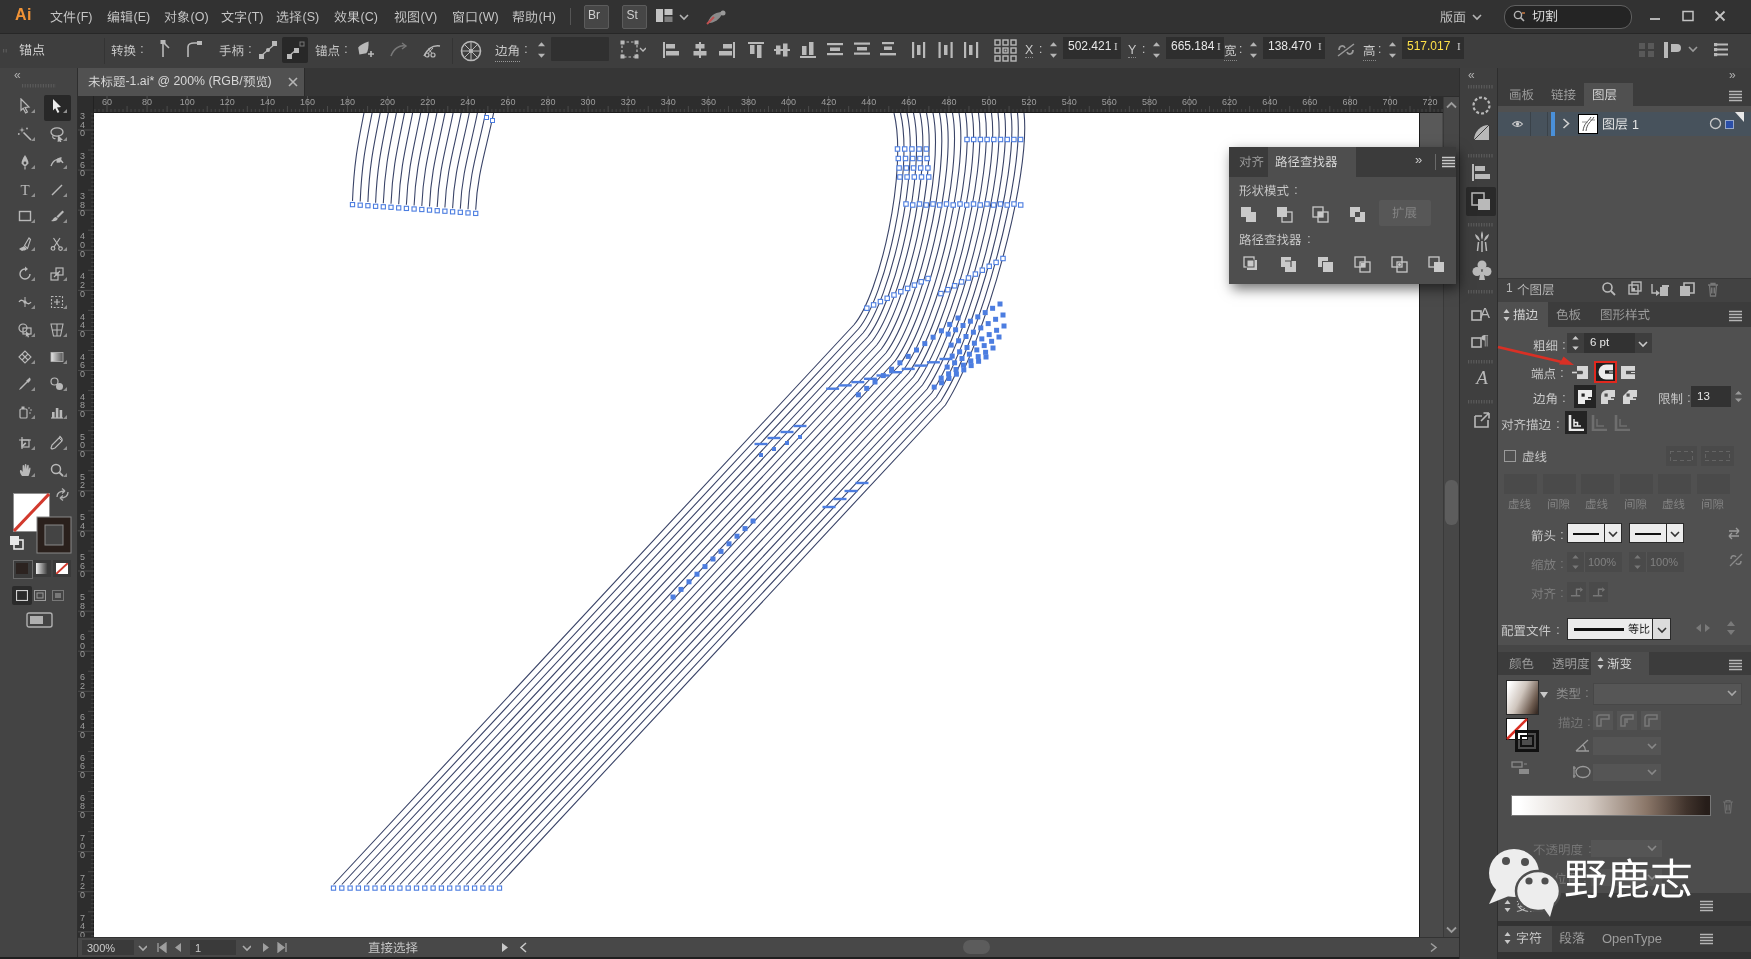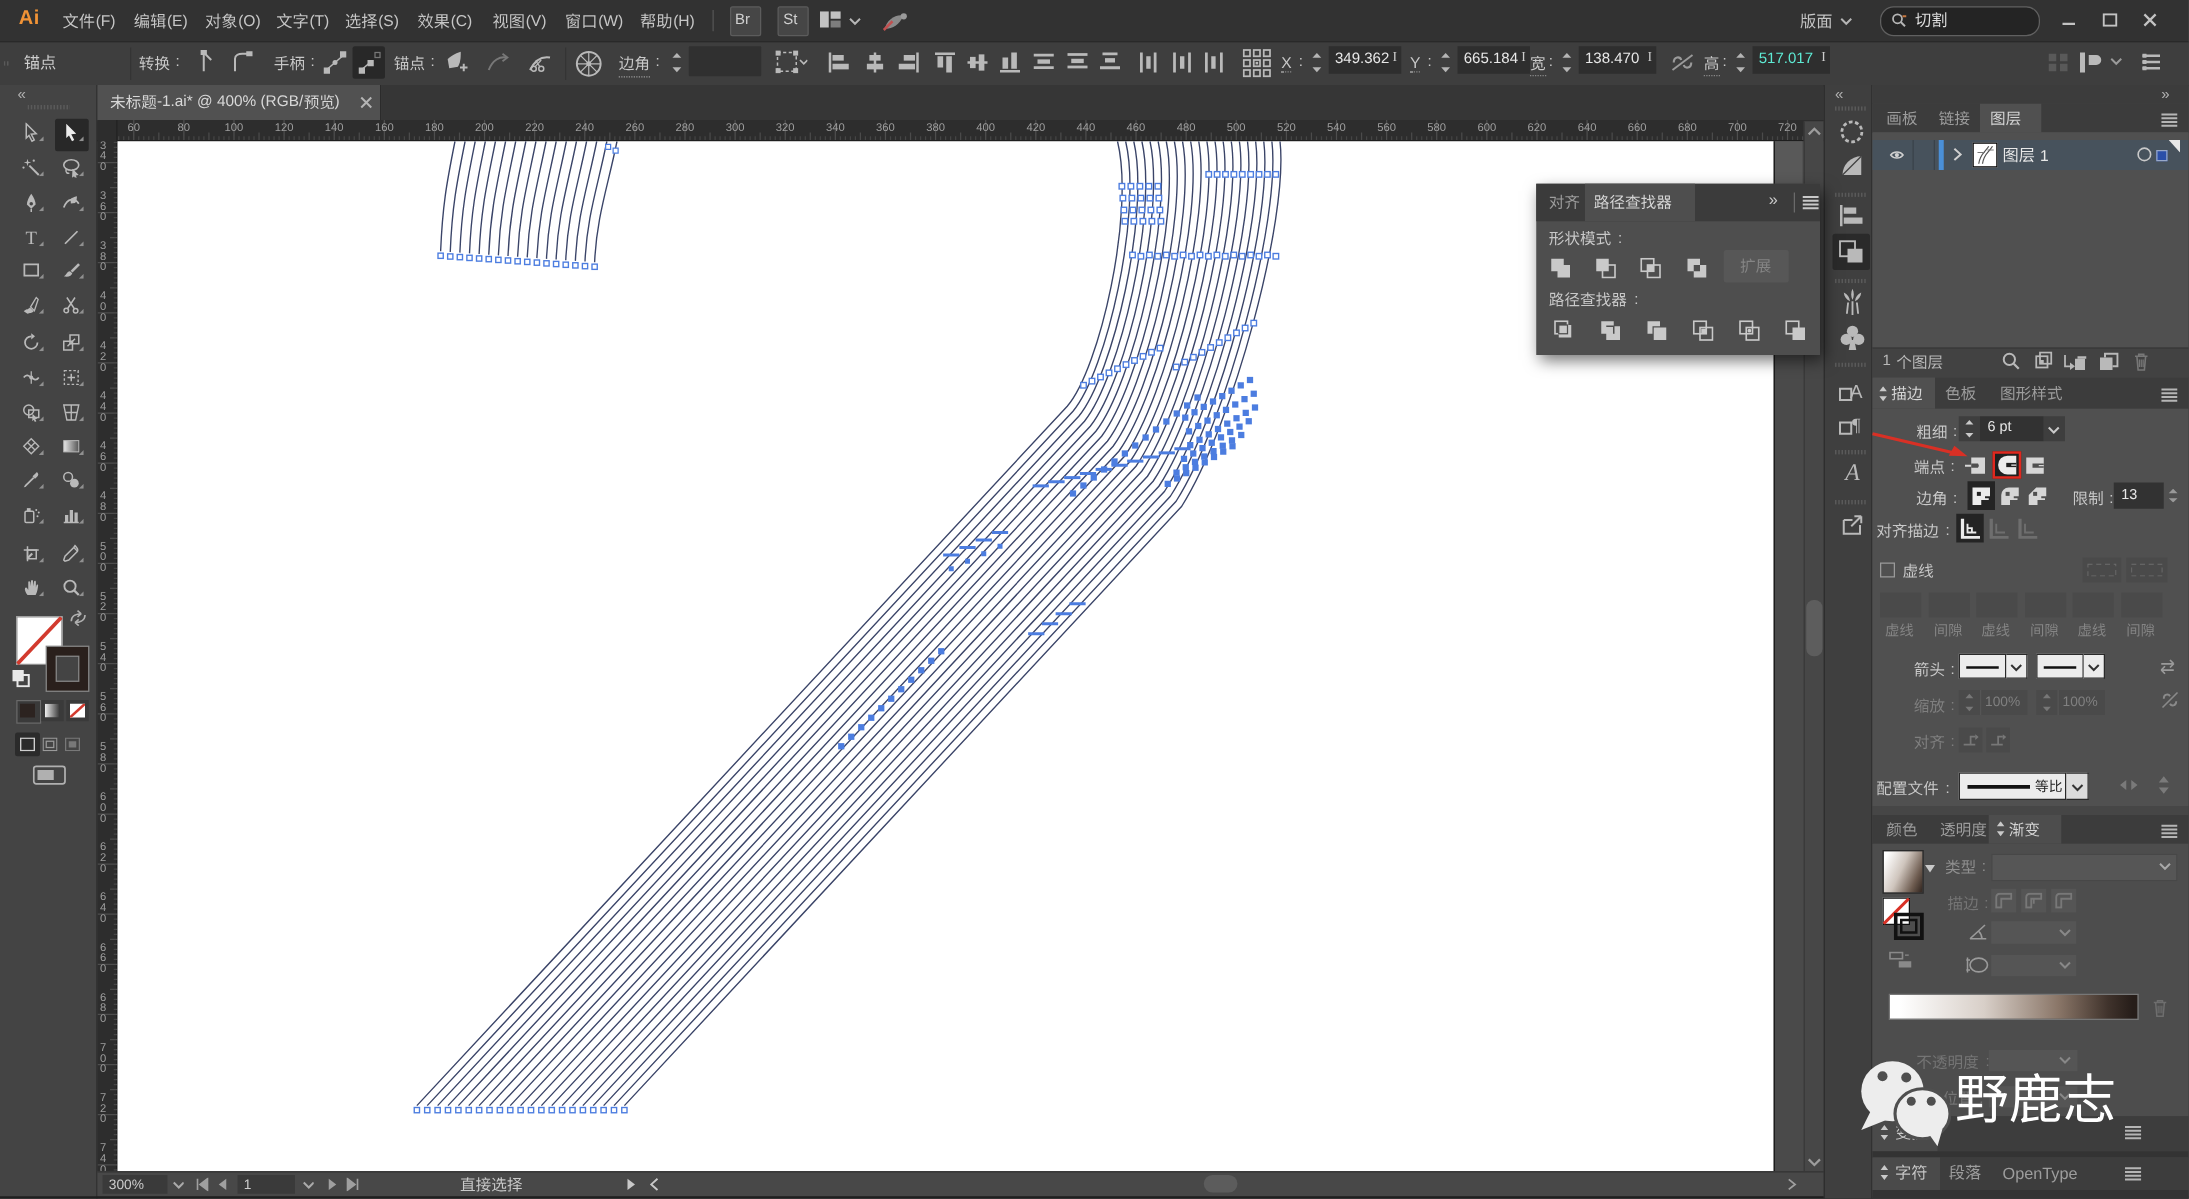--- a/index.html
+++ b/index.html
@@ -407,21 +407,21 @@
       <rect x="17" y="17" width="5" height="5" fill="none" stroke="#b9b9b9" stroke-width="1.4"></rect>
       <rect x="10.5" y="10.5" width="2" height="2" fill="#b9b9b9"></rect>
     </svg>
     <div style="position:absolute;left:1025.0px;top:43.0px;font-size:12.5px;color:#c9c9c9;font-family:'Liberation Sans',sans-serif;white-space:pre;line-height:14.4px;border-bottom:1px dotted #888;font-style:normal">X</div>
     <div style="position:absolute;left:1039.0px;top:43.0px;font-size:12.0px;color:#c9c9c9;font-family:'Liberation Sans',sans-serif;white-space:pre;line-height:13.8px;">:</div>
     <svg style="position:absolute;left:1048.0px;top:38.0px" width="11.0" height="24.0" viewBox="0 0 10 16">
       <path d="M5 1 L8.2 4.6 L1.8 4.6 Z" fill="#b5b5b5"></path>
       <path d="M5 15 L8.2 11.4 L1.8 11.4 Z" fill="#b5b5b5"></path>
     </svg>
     <div style="position:absolute;left:1063.0px;top:37.0px;width:58.0px;height:22.0px;background:#2e2e2e"></div>
-    <div style="position:absolute;left:1068.0px;top:40.0px;font-size:12.0px;color:#e8e8e8;font-family:'Liberation Sans',sans-serif;white-space:pre;line-height:13.8px;">349.362</div>
+    <div style="position:absolute;left:1068.0px;top:40.0px;font-size:12.0px;color:#e8e8e8;font-family:'Liberation Sans',sans-serif;white-space:pre;line-height:13.8px;">502.421</div>
     <div style="position:absolute;left:1114.0px;top:40.0px;font-size:11.0px;color:#cccccc;font-family:'Liberation Sans',sans-serif;white-space:pre;line-height:12.6px;font-family:'Liberation Serif',serif">I</div>
     <div style="position:absolute;left:1128.0px;top:43.0px;font-size:12.5px;color:#c9c9c9;font-family:'Liberation Sans',sans-serif;white-space:pre;line-height:14.4px;border-bottom:1px dotted #888;font-style:normal">Y</div>
     <div style="position:absolute;left:1142.0px;top:43.0px;font-size:12.0px;color:#c9c9c9;font-family:'Liberation Sans',sans-serif;white-space:pre;line-height:13.8px;">:</div>
     <svg style="position:absolute;left:1151.0px;top:38.0px" width="11.0" height="24.0" viewBox="0 0 10 16">
       <path d="M5 1 L8.2 4.6 L1.8 4.6 Z" fill="#b5b5b5"></path>
       <path d="M5 15 L8.2 11.4 L1.8 11.4 Z" fill="#b5b5b5"></path>
     </svg>
     <div style="position:absolute;left:1166.0px;top:37.0px;width:58.0px;height:22.0px;background:#2e2e2e"></div>
     <div style="position:absolute;left:1171.0px;top:40.0px;font-size:12.0px;color:#e8e8e8;font-family:'Liberation Sans',sans-serif;white-space:pre;line-height:13.8px;">665.184</div>
     <div style="position:absolute;left:1217.0px;top:40.0px;font-size:11.0px;color:#cccccc;font-family:'Liberation Sans',sans-serif;white-space:pre;line-height:12.6px;font-family:'Liberation Serif',serif">I</div>
@@ -450,21 +450,21 @@
           <use href="#g30" x="0"></use>
         </g>
       </svg>
     </div>
     <div style="position:absolute;left:1378.0px;top:43.0px;font-size:12.0px;color:#c9c9c9;font-family:'Liberation Sans',sans-serif;white-space:pre;line-height:13.8px;">:</div>
     <svg style="position:absolute;left:1387.0px;top:38.0px" width="11.0" height="24.0" viewBox="0 0 10 16">
       <path d="M5 1 L8.2 4.6 L1.8 4.6 Z" fill="#b5b5b5"></path>
       <path d="M5 15 L8.2 11.4 L1.8 11.4 Z" fill="#b5b5b5"></path>
     </svg>
     <div style="position:absolute;left:1402.0px;top:37.0px;width:62.0px;height:22.0px;background:#2e2e2e"></div>
-    <div style="position:absolute;left:1407.0px;top:40.0px;font-size:12.0px;color:#5eead4;font-family:'Liberation Sans',sans-serif;white-space:pre;line-height:13.8px;">517.017</div>
+    <div style="position:absolute;left:1407.0px;top:40.0px;font-size:12.0px;color:#fde047;font-family:'Liberation Sans',sans-serif;white-space:pre;line-height:13.8px;">517.017</div>
     <div style="position:absolute;left:1457.0px;top:40.0px;font-size:11.0px;color:#cccccc;font-family:'Liberation Sans',sans-serif;white-space:pre;line-height:12.6px;font-family:'Liberation Serif',serif">I</div>
     <svg style="position:absolute;left:1638.0px;top:42.0px" width="18.0" height="16.0" viewBox="0 0 18 16">
       <rect x="1" y="1" width="6" height="6" fill="#595959"></rect>
       <rect x="10" y="1" width="6" height="6" fill="#595959"></rect>
       <rect x="1" y="9" width="6" height="6" fill="#595959"></rect>
       <rect x="10" y="9" width="6" height="6" fill="#595959"></rect>
     </svg>
     <svg style="position:absolute;left:1663.0px;top:41.0px" width="20.0" height="18.0" viewBox="0 0 20 18">
       <rect x="1" y="1" width="4" height="16" fill="#b9b9b9"></rect>
       <path d="M8 3 h6 a4 4 0 0 1 0 8 h-6 Z M8 5.5 h5 v3 h-5" fill="#b9b9b9"></path>
@@ -755,21 +755,21 @@
       <rect x="4" y="4" width="13" height="8" fill="#b0b0b0"></rect>
     </svg>
     <div style="position:absolute;left:78.0px;top:68.0px;width:1381.0px;height:29.0px;background:#363636"></div>
     <div style="position:absolute;left:78.0px;top:68.0px;width:226.0px;height:29.0px;background:#515151;border-right:1px solid #2b2b2b"></div>
     <div style="position:absolute;left:88px;top:74px;display:flex;align-items:flex-start;font-family:'Liberation Sans',sans-serif;font-size:12.3px;color:#d8d8d8;line-height:15px;white-space:pre"><span style="line-height:0;margin-top:1px"><svg width="37.5" height="16.2" style="overflow:visible">
           <g transform="scale(0.012500) translate(0 900)" fill="#d8d8d8">
             <use href="#g31" x="0"></use>
             <use href="#g32" x="1000"></use>
             <use href="#g33" x="2000"></use>
           </g>
-        </svg></span><span>-1.ai* @ 400% (RGB/</span><span style="line-height:0;margin-top:1px"><svg width="25.0" height="16.2" style="overflow:visible">
+        </svg></span><span>-1.ai* @ 200% (RGB/</span><span style="line-height:0;margin-top:1px"><svg width="25.0" height="16.2" style="overflow:visible">
           <g transform="scale(0.012500) translate(0 900)" fill="#d8d8d8">
             <use href="#g34" x="0"></use>
             <use href="#g35" x="1000"></use>
           </g>
         </svg></span><span>)</span></div>
     <svg style="position:absolute;left:288.0px;top:77.0px" width="10.0" height="10.0" viewBox="0 0 10 10">
       <path d="M1 1 L9 9 M9 1 L1 9" stroke="#b5b5b5" stroke-width="1.6"></path>
     </svg>
     <div style="position:absolute;left:78.0px;top:96.0px;width:1381.0px;height:17.0px;background:#2d2d2d;border-bottom:1px solid #1e1e1e;box-sizing:border-box"></div>
     <svg style="position:absolute;left:78.0px;top:96.0px" width="1365.0" height="16.0" viewBox="0 0 1365 16">

